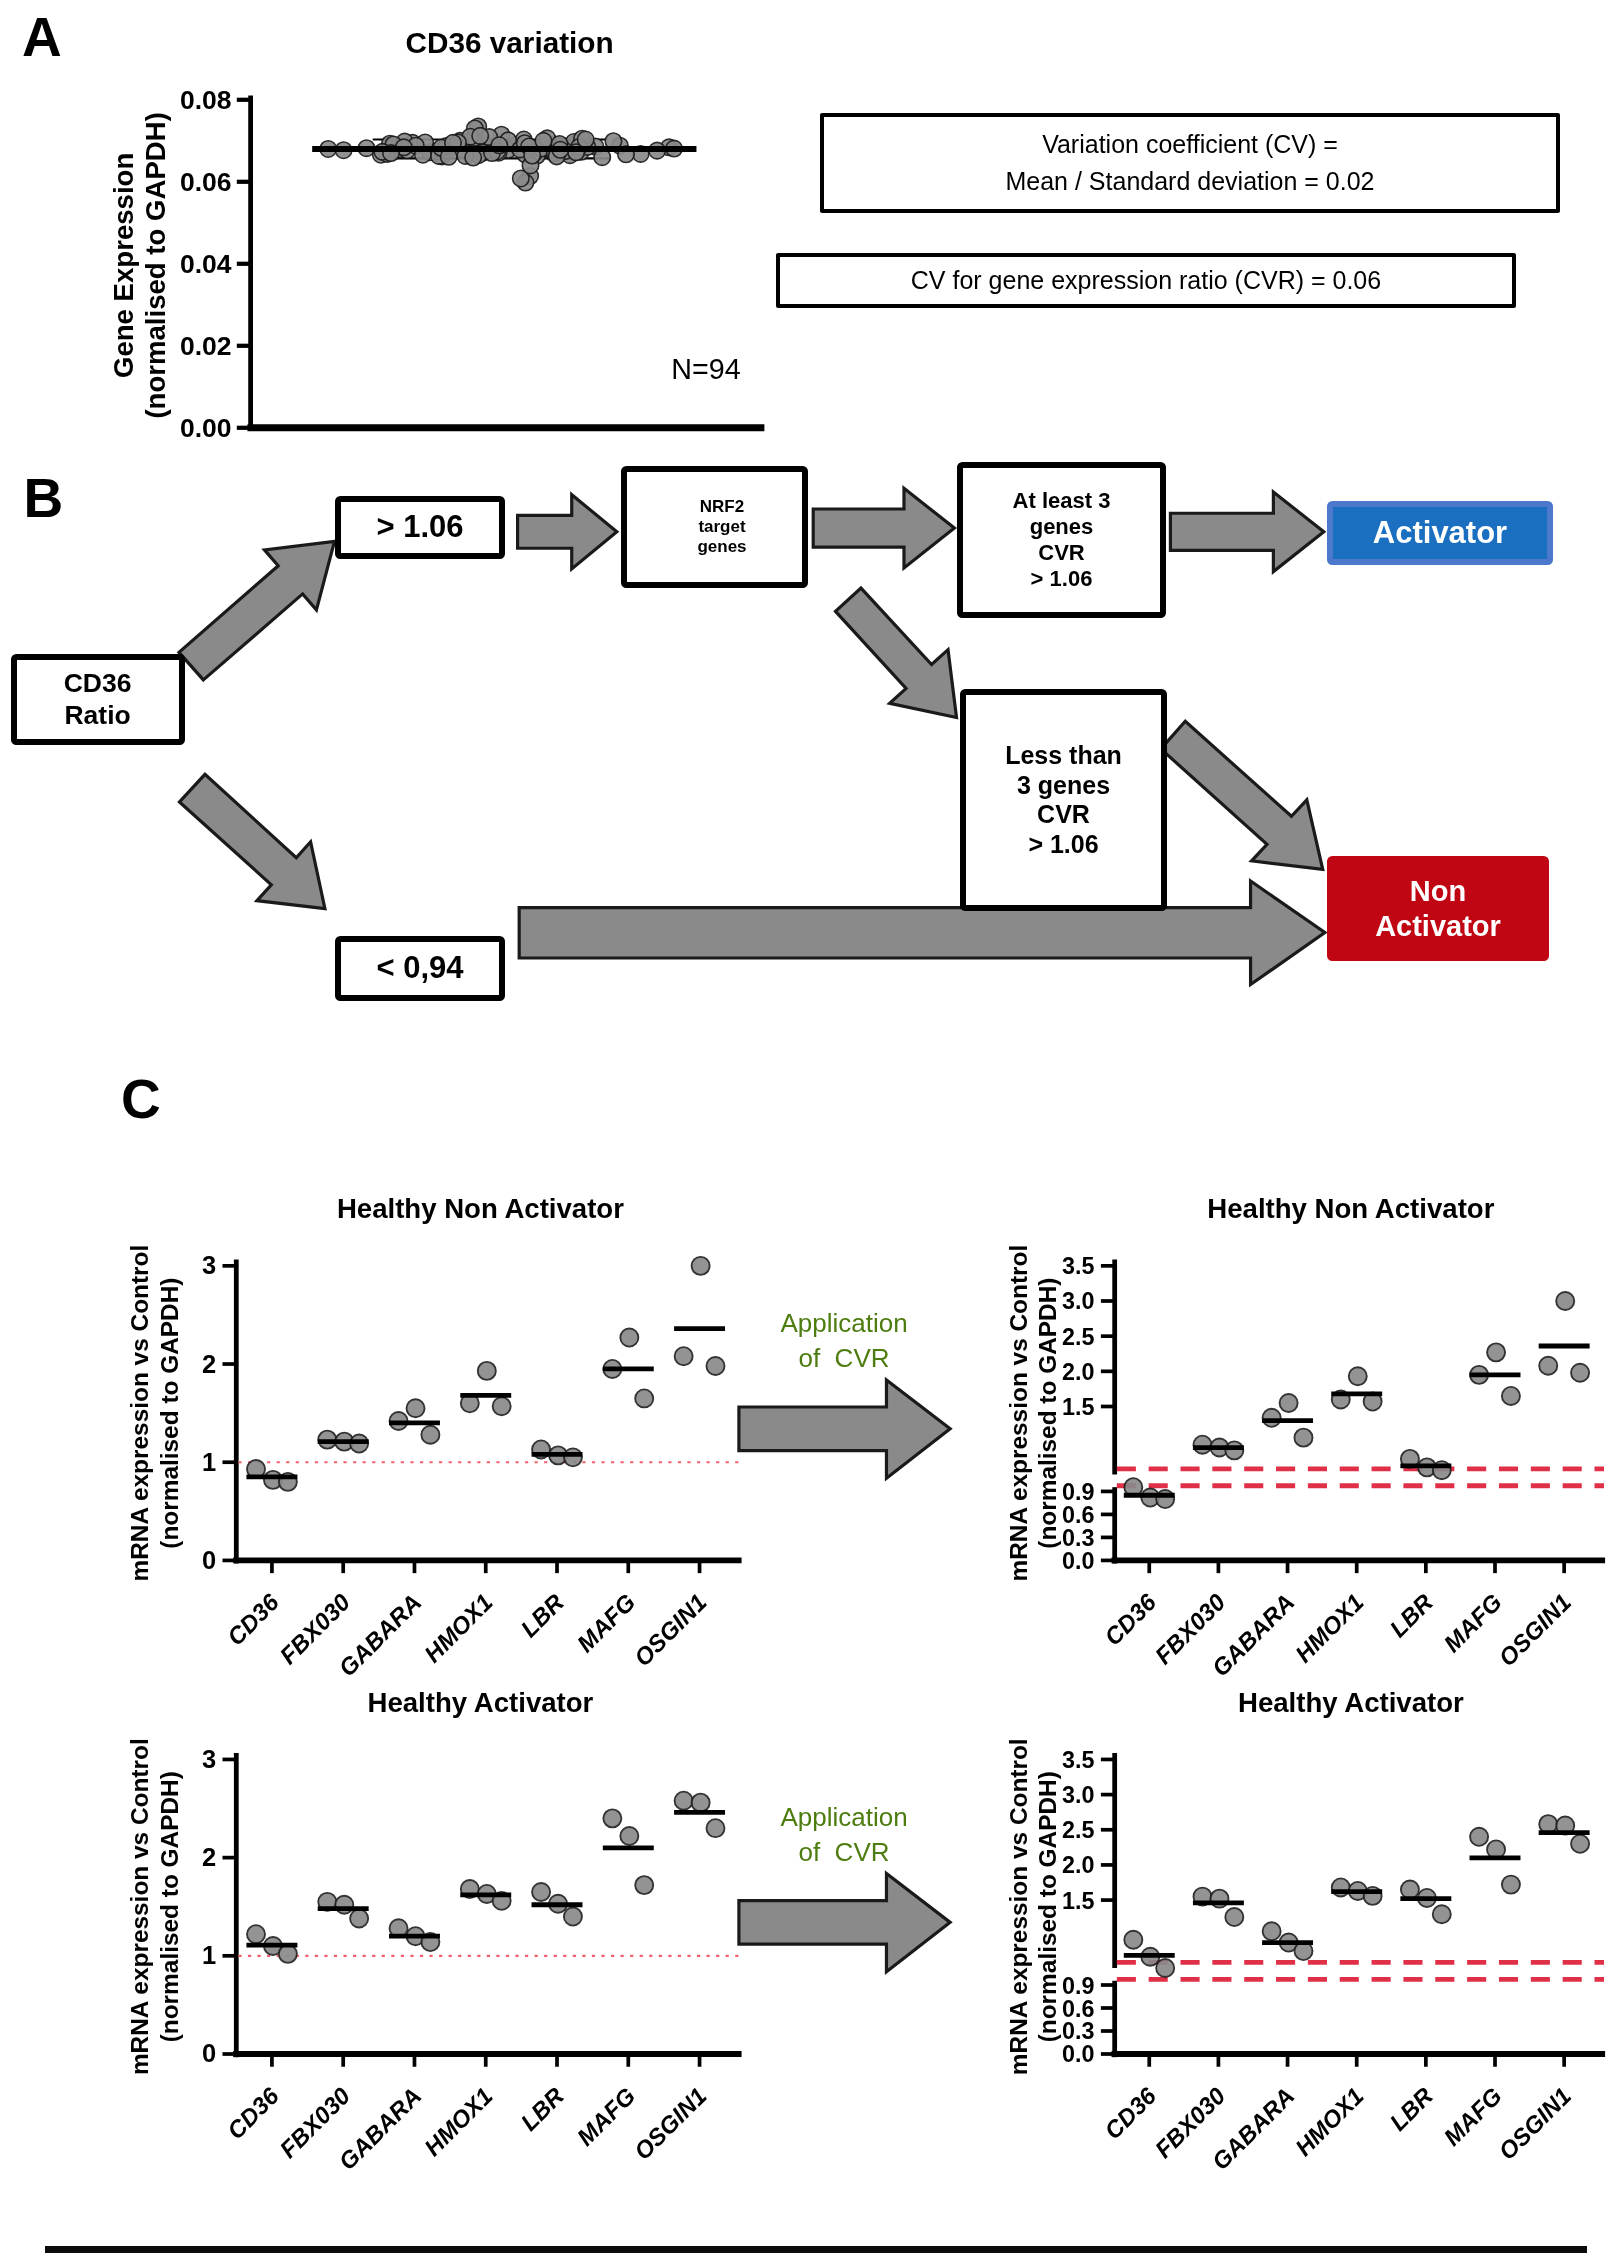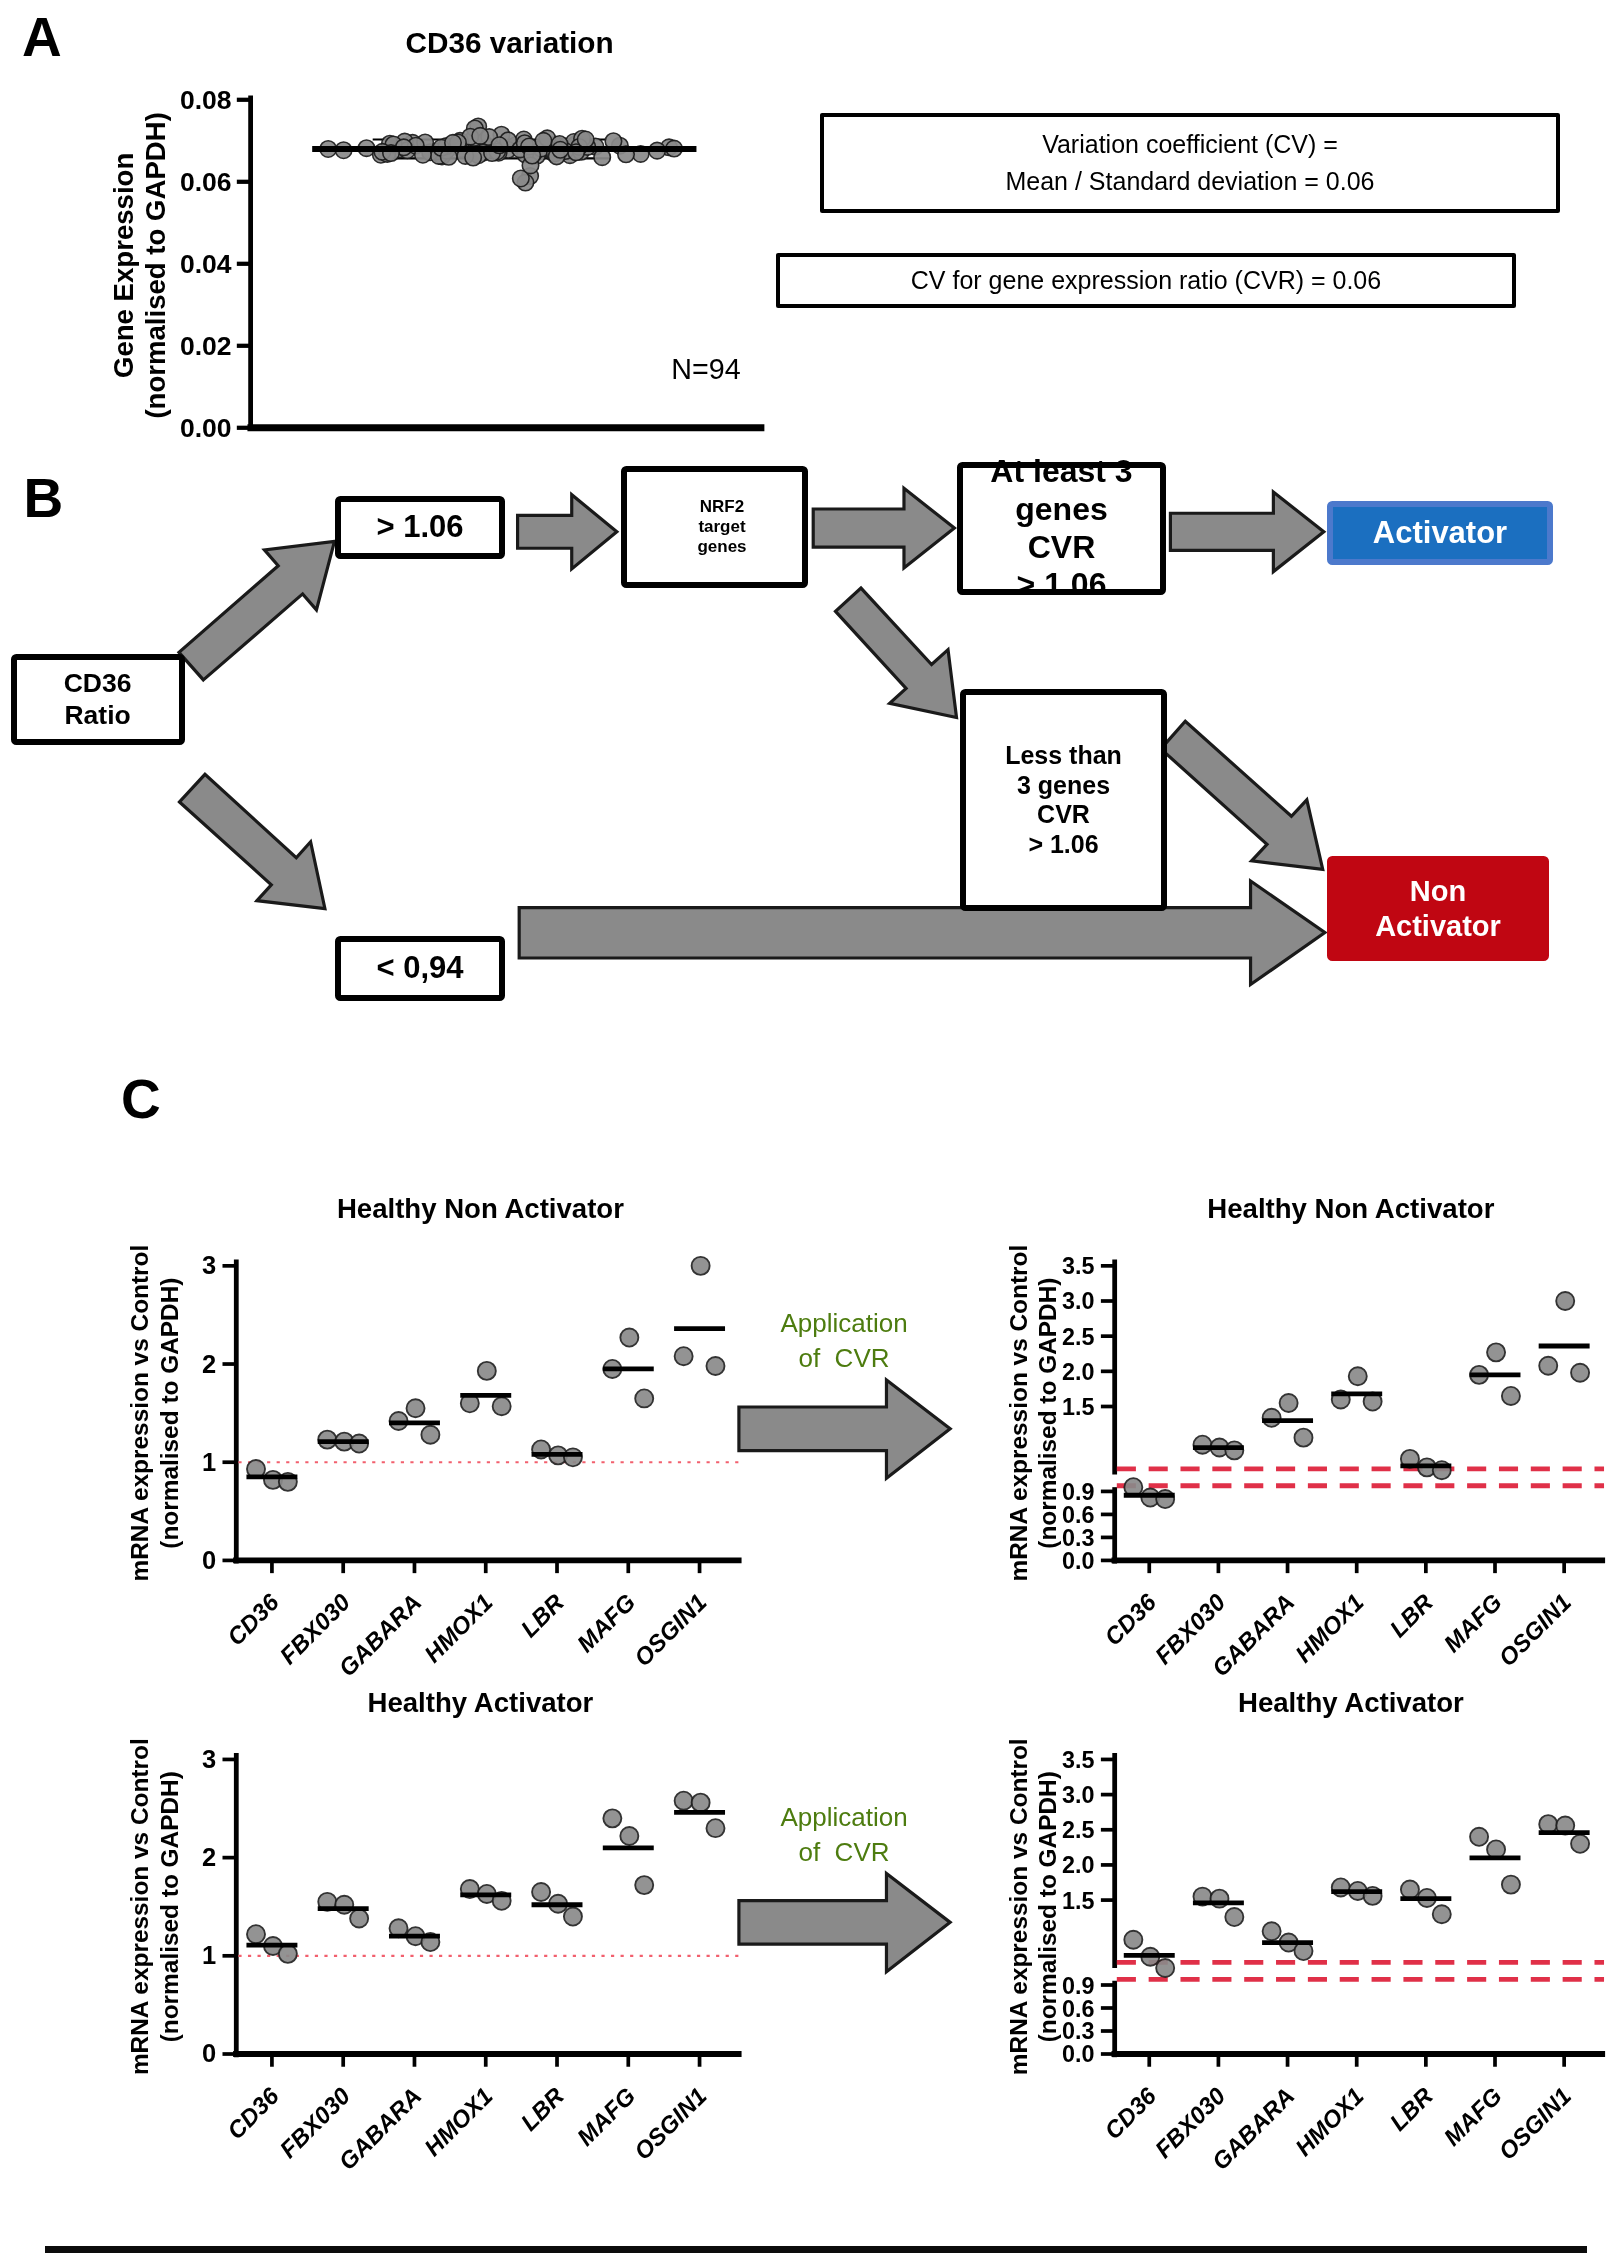--- a/index.html
+++ b/index.html
@@ -471,33 +471,33 @@
         <polygon points="1392,3663 1670,3663 1670,3715 1790,3622 1670,3530 1670,3581 1392,3581" fill="#8A8A8A" stroke="#1a1a1a" stroke-width="6"></polygon>
       </g>
     </svg>
 
   <div class="panel-letter" style="left:22px;top:9.6px;">A</div>
   <div class="panel-letter" style="left:23.4px;top:471px;">B</div>
   <div class="panel-letter" style="left:121px;top:1072px;">C</div>
 
   <div class="info-box" style="left:820px;top:113px;width:740px;height:100px;align-items:center;">
     <div>Variation coefficient (CV) =</div>
-    <div>Mean / Standard deviation = 0.06</div>
+    <div>Mean / Standard deviation = 0.02</div>
   </div>
   <div class="info-box" style="left:776px;top:253px;width:740px;height:55px;">
     <div>CV for gene expression ratio (CVR) = 0.06</div>
   </div>
 
   <div class="fbox" style="left:10.6px;top:654px;width:174px;height:91px;font-size:26.5px;">CD36
 Ratio</div>
   <div class="fbox" style="left:335px;top:496px;width:170px;height:63px;font-size:31px;">&gt; 1.06</div>
   <div class="fbox" style="left:621px;top:466px;width:187px;height:122px;font-size:17px;padding-left:15px;">NRF2
 target
 genes</div>
-  <div class="fbox" style="left:957px;top:462px;width:209px;height:133px;font-size:32px;">At least 3
+  <div class="fbox" style="left:957px;top:462px;width:209px;height:156px;font-size:22px;">At least 3
 genes
 CVR
 &gt; 1.06</div>
   <div class="fbox blue" style="left:1327px;top:501px;width:226px;height:64px;font-size:31px;">Activator</div>
   <div class="fbox" style="left:960px;top:689px;width:207px;height:222px;font-size:25px;">Less than
 3 genes
 CVR
 &gt; 1.06</div>
   <div class="fbox red" style="left:1327px;top:856px;width:222px;height:105px;font-size:29px;">Non
 Activator</div>

